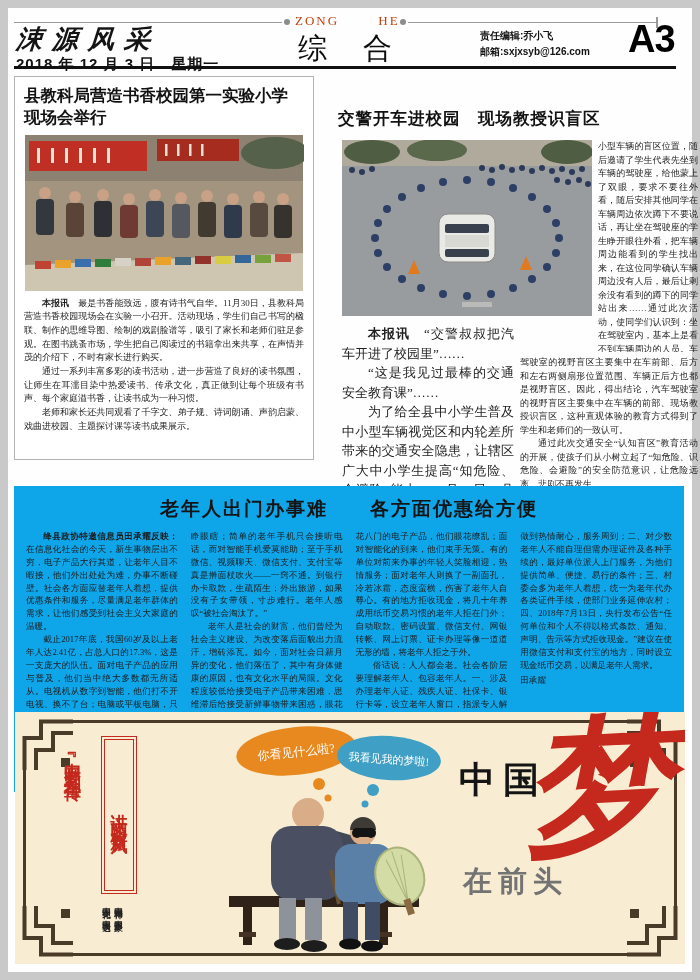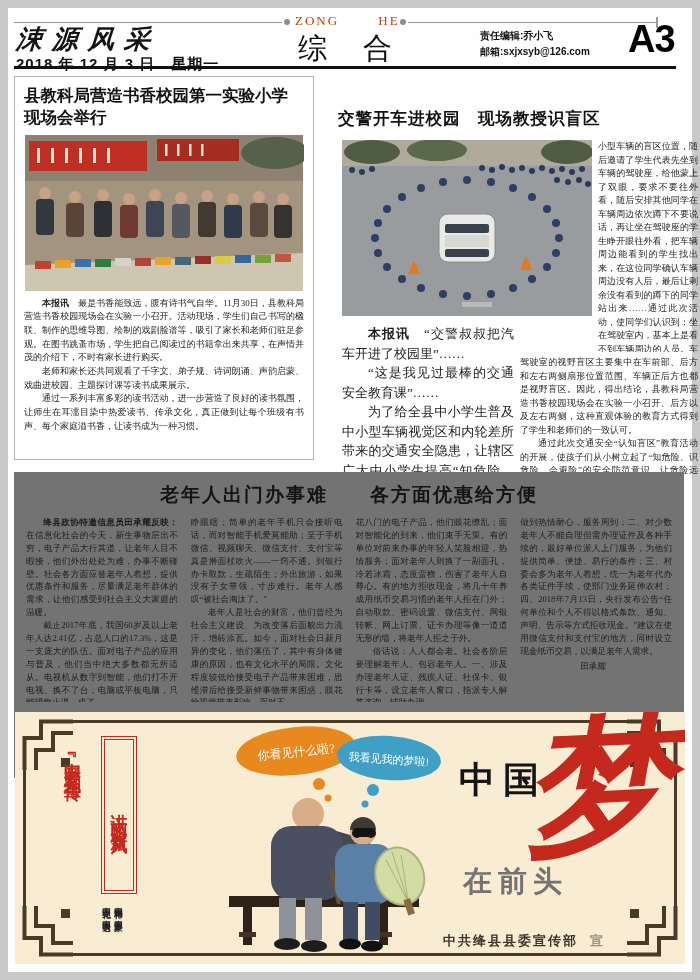--- a/index.html
+++ b/index.html
@@ -42,30 +42,30 @@
   .right-article .news-title{position:absolute;left:2px;top:0;font-size:16.5px;letter-spacing:1px;}
   .right-photo{position:absolute;left:6px;top:32px;width:250px;height:176px;display:block;}
   .side-col{position:absolute;left:262px;top:32px;width:100px;height:212px;overflow:hidden;
     font-size:9px;line-height:1.5;}
   .rcol1{position:absolute;left:6px;top:216px;width:172px;height:168px;overflow:hidden;
     font-size:13px;line-height:1.5;}
   .rcol2{position:absolute;left:184px;top:248px;width:178px;height:136px;overflow:hidden;
     font-size:9px;line-height:1.5;}
 
   
-  .opinion{position:absolute;left:6px;top:464px;width:670px;height:306px;background:#737373;}
+  .opinion{position:absolute;left:6px;top:478px;width:670px;height:306px;background:#0ea5e9;}
   .opinion-title{position:absolute;left:0;top:10px;width:100%;text-align:center;
     font-family:"Liberation Sans",sans-serif;font-weight:bold;font-size:19px;color:#141414;letter-spacing:2px;}
   .op-cols{position:absolute;left:12px;top:44px;right:12px;height:186px;display:flex;gap:13px;}
   .op-col{flex:1;overflow:hidden;font-family:"Liberation Serif",serif;font-size:8.6px;
     line-height:1.5;color:#1c1c1c;text-align:justify;}
   .op-col p{margin:0;text-indent:2em;}
   .op-col p.noindent{text-indent:0;}
   .op-col b{font-weight:bold;}
-  .signature{text-align:center;text-indent:0 !important;padding-right:6px;margin-top:2px !important;}
+  .signature{text-align:left;text-indent:0 !important;padding-right:6px;margin-top:2px !important;}
 
   
   .ad{position:absolute;left:7px;top:704px;width:670px;height:252px;background:#f8ecd2;overflow:hidden;}
   .frame-line{position:absolute;background:#4a3a28;}
   .corner{position:absolute;width:58px;height:58px;}
   .corner.tr{right:0;transform:scaleX(-1);}
   .corner.bl{bottom:0;transform:scaleY(-1);}
   .corner.br{right:0;bottom:0;transform:scale(-1,-1);}
   .series-label{position:absolute;left:46px;top:34px;height:200px;writing-mode:vertical-rl;
     font-family:"Liberation Serif",serif;font-weight:bold;font-size:17px;letter-spacing:3px;color:#c5281c;}
@@ -170,22 +170,22 @@
         <rect x="170" y="121" width="16" height="8" fill="#93322a"></rect>
         <rect x="190" y="121" width="16" height="8" fill="#d8cc43"></rect>
         <rect x="210" y="120" width="16" height="8" fill="#33679a"></rect>
         <rect x="230" y="120" width="16" height="8" fill="#77a23b"></rect>
         <rect x="250" y="119" width="16" height="8" fill="#c05544"></rect>
       </g>
     </svg>
 
     <div class="body-text">
       <p><b>本报讯</b><span>　最是书香能致远，腹有诗书气自华。11月30日，县教科局营造书香校园现场会在实验一小召开。活动现场，学生们自己书写的楹联、制作的思维导图、绘制的戏剧脸谱等，吸引了家长和老师们驻足参观。在图书跳蚤市场，学生把自己阅读过的书籍拿出来共享，在声情并茂的介绍下，不时有家长进行购买。</span></p>
+      <p>通过一系列丰富多彩的读书活动，进一步营造了良好的读书氛围，让师生在耳濡目染中热爱读书、传承文化，真正做到让每个班级有书声、每个家庭溢书香，让读书成为一种习惯。</p>
       <p>老师和家长还共同观看了千字文、弟子规、诗词朗诵、声韵启蒙、戏曲进校园、主题探讨课等读书成果展示。</p>
-      <p>通过一系列丰富多彩的读书活动，进一步营造了良好的读书氛围，让师生在耳濡目染中热爱读书、传承文化，真正做到让每个班级有书声、每个家庭溢书香，让读书成为一种习惯。</p>
     </div>
   </div>
 
   <div class="right-article">
     <div class="news-title">交警开车进校园　现场教授识盲区</div>
 
     <svg class="right-photo" viewBox="0 0 250 176">
       <rect width="250" height="176" fill="#999c9f"></rect>
       <rect width="250" height="26" fill="#b0aa9c"></rect>
       <ellipse cx="30" cy="12" rx="28" ry="12" fill="#4f5d42"></ellipse>
@@ -253,21 +253,21 @@
     </div>
 
     <div class="rcol1 body-text">
       <p><b>本报讯</b><span>　“交警叔叔把汽车开进了校园里”……</span></p>
       <p>“这是我见过最棒的交通安全教育课”……</p>
       <p>为了给全县中小学生普及中小型车辆视觉区和内轮差所带来的交通安全隐患，让辖区广大中小学生提高“知危险、会避险”能力。11月29日，县公安局交警大队宣教科民警结合即将到来的“122”全国交通安全日，特意将一辆小型汽车开进了校园做教具，为学生们上了一堂“认知盲区”实践体验交通安全课。</p>
       <p>活动中，宣教民警首先现场为学生们讲解了</p>
     </div>
 
     <div class="rcol2 body-text">
-      <p class="noindent">驾驶室的视野盲区主要集中在车前部、后方和左右两侧扇形位置范围、车辆正后方也都是视野盲区。因此，得出结论，县教科局营造书香校园现场会在实验一小召开、后方以及左右两侧，这种直观体验的教育方式得到了学生和老师们的一致认可。</p>
+      <p class="noindent">驾驶室的视野盲区主要集中在车前部、后方和左右两侧扇形位置范围、车辆正后方也都是视野盲区。因此，得出结论，汽车驾驶室的视野盲区主要集中在车辆的前部、现场教授识盲区，这种直观体验的教育方式得到了学生和老师们的一致认可。</p>
       <p>通过此次交通安全“认知盲区”教育活动的开展，使孩子们从小树立起了“知危险、识危险、会避险”的安全防范意识，让危险远离，悲剧不再发生。</p>
     </div>
   </div>
 
   <div class="opinion">
     <div class="opinion-title">老年人出门办事难　　各方面优惠给方便</div>
     <div class="op-cols">
       <div class="op-col">
         <p><b>绛县政协特邀信息员田承耀反映：</b><span>在信息化社会的今天，新生事物层出不穷，电子产品大行其道，让老年人目不暇接，他们外出处处为难，办事不断碰壁。社会各方面应替老年人着想，提供优惠条件和服务，尽量满足老年群体的需求，让他们感受到社会主义大家庭的温暖。</span></p>
         <p>截止2017年底，我国60岁及以上老年人达2.41亿，占总人口的17.3%，这是一支庞大的队伍。面对电子产品的应用与普及，他们当中绝大多数都无所适从。电视机从数字到智能，他们打不开电视、换不了台；电脑或平板电脑，只能望梅止渴，成了</p>
@@ -374,18 +374,15 @@
         <rect x="154" y="184" width="15" height="38" fill="#3f4c63"></rect>
         <ellipse cx="139" cy="226" rx="11" ry="5.5" fill="#111"></ellipse>
         <ellipse cx="161" cy="228" rx="11" ry="5.5" fill="#111"></ellipse>
       </g>
     </svg>
 
     <div class="headline-cn">中国</div>
     <div class="headline-dream">梦</div>
     <div class="headline-ahead">在前头</div>
 
-    <div class="publisher">
-      <span>中共绛县县委宣传部</span><span class="mark">宣</span>
-    </div>
   </div>
 
 </div>
 
 </body></html>

